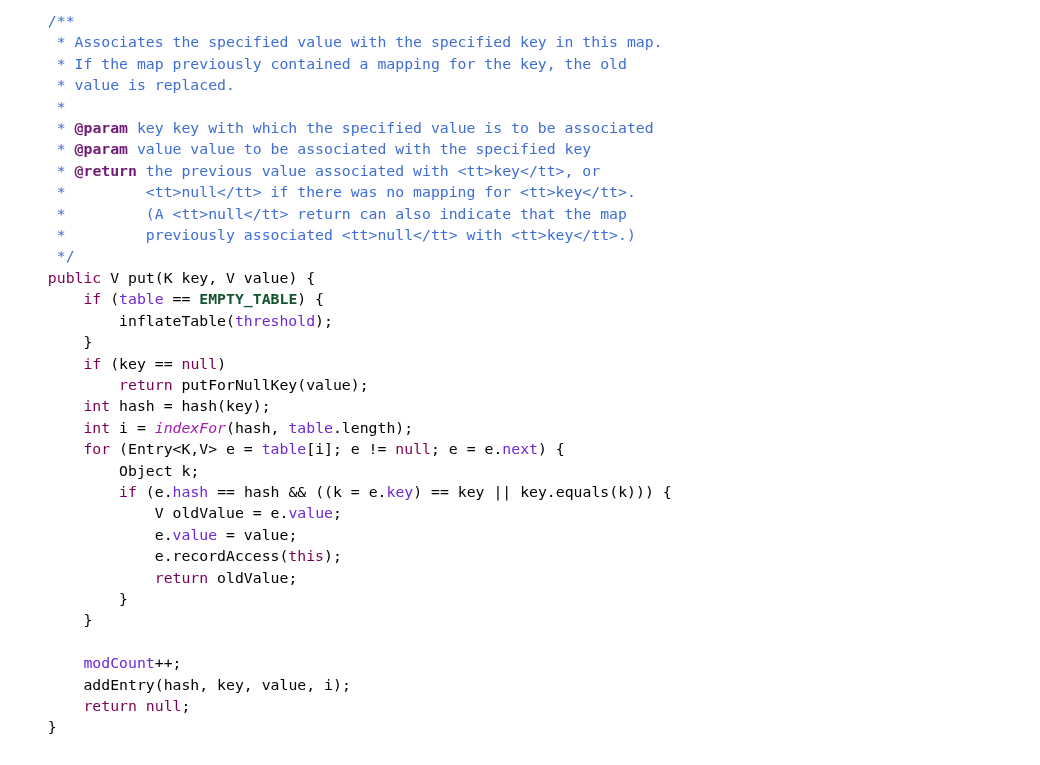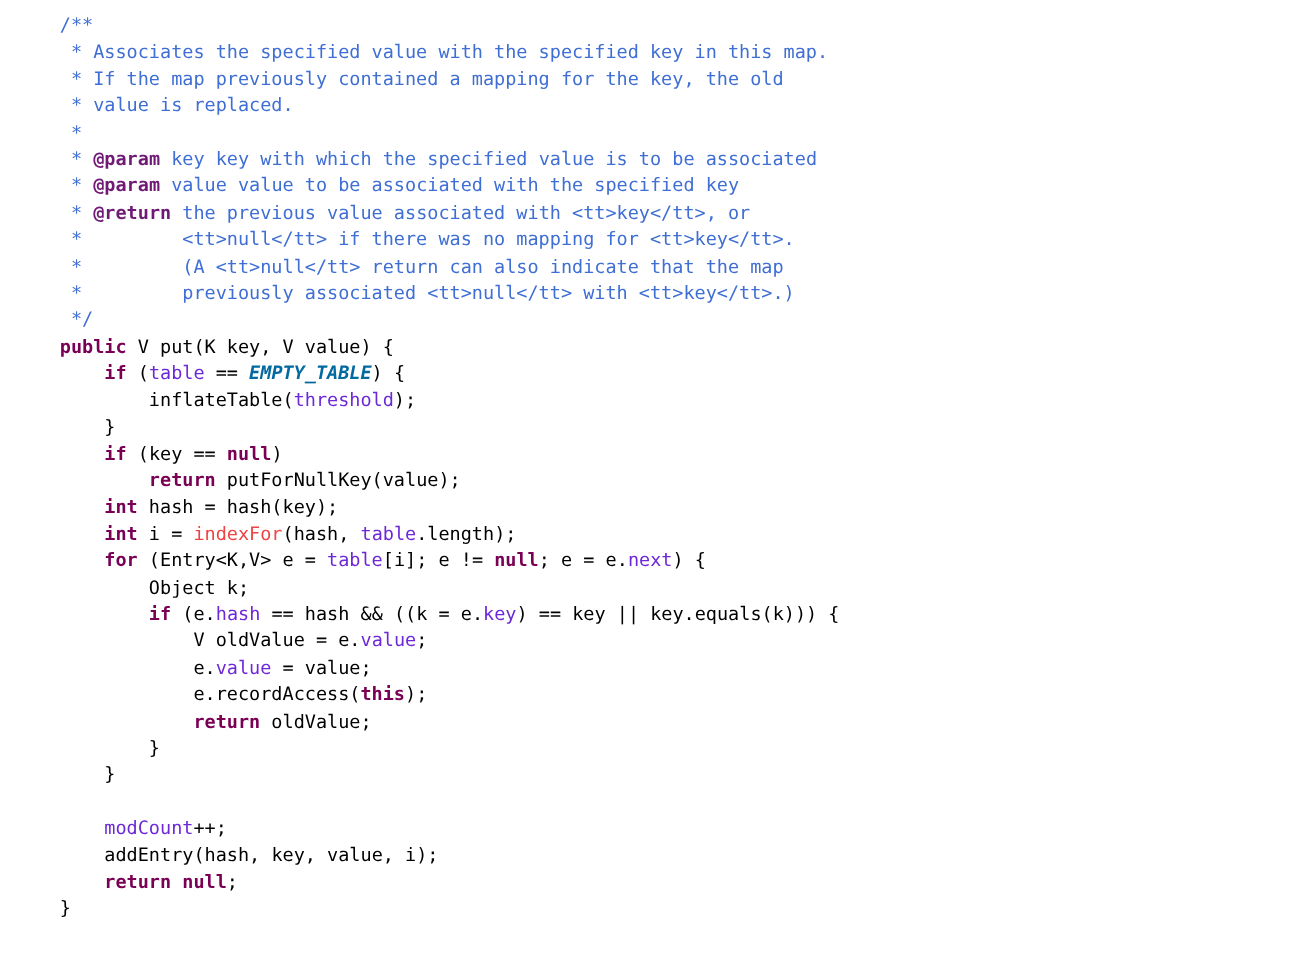--- a/index.html
+++ b/index.html
@@ -24,23 +24,23 @@
     -webkit-font-smoothing: antialiased;
   }
 
   .code-line {
     white-space: pre;
     min-height: 21.4px;
   }
 
   
   .t-plain     { color: #000000; }
-  .t-keyword   { color: #7a0055; font-weight: bold; }
+  .t-keyword   { color: #7a0055; font-weight: normal; }
   .t-comment   { color: #3f6ed4; }
   .t-javadoc-tag { color: #701a75; font-weight: bold; }
   .t-field     { color: #6d28d9; }
-  .t-static-field { color: #0369a1; font-weight: bold; font-style: italic; }
-  .t-static-method { color: #ef4444; }
+  .t-static-field { color: #14532d; font-weight: bold; }
+  .t-static-method { color: #a21caf; font-style: italic; }
 </style>
 </head>
 <body style="background: rgb(255, 255, 255);">
 
 <div id="code-listing" style="font-size: 14.8px; line-height: 21.4px;"><div class="code-line"><span class="t-plain">  </span><span class="t-comment">/**</span></div><div class="code-line"><span class="t-plain">   </span><span class="t-comment">* Associates the specified value with the specified key in this map.</span></div><div class="code-line"><span class="t-plain">   </span><span class="t-comment">* If the map previously contained a mapping for the key, the old</span></div><div class="code-line"><span class="t-plain">   </span><span class="t-comment">* value is replaced.</span></div><div class="code-line"><span class="t-plain">   </span><span class="t-comment">*</span></div><div class="code-line"><span class="t-plain">   </span><span class="t-comment">* </span><span class="t-javadoc-tag">@param</span><span class="t-comment"> key key with which the specified value is to be associated</span></div><div class="code-line"><span class="t-plain">   </span><span class="t-comment">* </span><span class="t-javadoc-tag">@param</span><span class="t-comment"> value value to be associated with the specified key</span></div><div class="code-line"><span class="t-plain">   </span><span class="t-comment">* </span><span class="t-javadoc-tag">@return</span><span class="t-comment"> the previous value associated with &lt;tt&gt;key&lt;/tt&gt;, or</span></div><div class="code-line"><span class="t-plain">   </span><span class="t-comment">*         &lt;tt&gt;null&lt;/tt&gt; if there was no mapping for &lt;tt&gt;key&lt;/tt&gt;.</span></div><div class="code-line"><span class="t-plain">   </span><span class="t-comment">*         (A &lt;tt&gt;null&lt;/tt&gt; return can also indicate that the map</span></div><div class="code-line"><span class="t-plain">   </span><span class="t-comment">*         previously associated &lt;tt&gt;null&lt;/tt&gt; with &lt;tt&gt;key&lt;/tt&gt;.)</span></div><div class="code-line"><span class="t-plain">   </span><span class="t-comment">*/</span></div><div class="code-line"><span class="t-plain">  </span><span class="t-keyword">public</span><span class="t-plain"> V put(K </span><span class="t-parameter">key</span><span class="t-plain">, V </span><span class="t-parameter">value</span><span class="t-plain">) {</span></div><div class="code-line"><span class="t-plain">      </span><span class="t-keyword">if</span><span class="t-plain"> (</span><span class="t-field">table</span><span class="t-plain"> == </span><span class="t-static-field">EMPTY_TABLE</span><span class="t-plain">) {</span></div><div class="code-line"><span class="t-plain">          inflateTable(</span><span class="t-field">threshold</span><span class="t-plain">);</span></div><div class="code-line"><span class="t-plain">      }</span></div><div class="code-line"><span class="t-plain">      </span><span class="t-keyword">if</span><span class="t-plain"> (</span><span class="t-parameter">key</span><span class="t-plain"> == </span><span class="t-keyword">null</span><span class="t-plain">)</span></div><div class="code-line"><span class="t-plain">          </span><span class="t-keyword">return</span><span class="t-plain"> putForNullKey(</span><span class="t-parameter">value</span><span class="t-plain">);</span></div><div class="code-line"><span class="t-plain">      </span><span class="t-keyword">int</span><span class="t-plain"> hash = hash(</span><span class="t-parameter">key</span><span class="t-plain">);</span></div><div class="code-line"><span class="t-plain">      </span><span class="t-keyword">int</span><span class="t-plain"> i = </span><span class="t-static-method">indexFor</span><span class="t-plain">(</span><span class="t-local-variable">hash</span><span class="t-plain">, </span><span class="t-field">table</span><span class="t-plain">.length);</span></div><div class="code-line"><span class="t-plain">      </span><span class="t-keyword">for</span><span class="t-plain"> (Entry&lt;K,V&gt; </span><span class="t-local-variable">e</span><span class="t-plain"> = </span><span class="t-field">table</span><span class="t-plain">[</span><span class="t-local-variable">i</span><span class="t-plain">]; </span><span class="t-local-variable">e</span><span class="t-plain"> != </span><span class="t-keyword">null</span><span class="t-plain">; </span><span class="t-local-variable">e</span><span class="t-plain"> = </span><span class="t-local-variable">e</span><span class="t-plain">.</span><span class="t-field">next</span><span class="t-plain">) {</span></div><div class="code-line"><span class="t-plain">          Object </span><span class="t-local-variable">k</span><span class="t-plain">;</span></div><div class="code-line"><span class="t-plain">          </span><span class="t-keyword">if</span><span class="t-plain"> (</span><span class="t-local-variable">e</span><span class="t-plain">.</span><span class="t-field">hash</span><span class="t-plain"> == </span><span class="t-local-variable">hash</span><span class="t-plain"> &amp;&amp; ((</span><span class="t-local-variable">k</span><span class="t-plain"> = </span><span class="t-local-variable">e</span><span class="t-plain">.</span><span class="t-field">key</span><span class="t-plain">) == </span><span class="t-parameter">key</span><span class="t-plain"> || </span><span class="t-parameter">key</span><span class="t-plain">.equals(</span><span class="t-local-variable">k</span><span class="t-plain">))) {</span></div><div class="code-line"><span class="t-plain">              V </span><span class="t-local-variable">oldValue</span><span class="t-plain"> = </span><span class="t-local-variable">e</span><span class="t-plain">.</span><span class="t-field">value</span><span class="t-plain">;</span></div><div class="code-line"><span class="t-plain">              </span><span class="t-local-variable">e</span><span class="t-plain">.</span><span class="t-field">value</span><span class="t-plain"> = </span><span class="t-parameter">value</span><span class="t-plain">;</span></div><div class="code-line"><span class="t-plain">              </span><span class="t-local-variable">e</span><span class="t-plain">.recordAccess(</span><span class="t-keyword">this</span><span class="t-plain">);</span></div><div class="code-line"><span class="t-plain">              </span><span class="t-keyword">return</span><span class="t-plain"> </span><span class="t-local-variable">oldValue</span><span class="t-plain">;</span></div><div class="code-line"><span class="t-plain">          }</span></div><div class="code-line"><span class="t-plain">      }</span></div><div class="code-line">&nbsp;</div><div class="code-line"><span class="t-plain">      </span><span class="t-field">modCount</span><span class="t-plain">++;</span></div><div class="code-line"><span class="t-plain">      addEntry(</span><span class="t-local-variable">hash</span><span class="t-plain">, </span><span class="t-parameter">key</span><span class="t-plain">, </span><span class="t-parameter">value</span><span class="t-plain">, </span><span class="t-local-variable">i</span><span class="t-plain">);</span></div><div class="code-line"><span class="t-plain">      </span><span class="t-keyword">return</span><span class="t-plain"> </span><span class="t-keyword">null</span><span class="t-plain">;</span></div><div class="code-line"><span class="t-plain">  }</span></div></div>
 
 </body></html>

